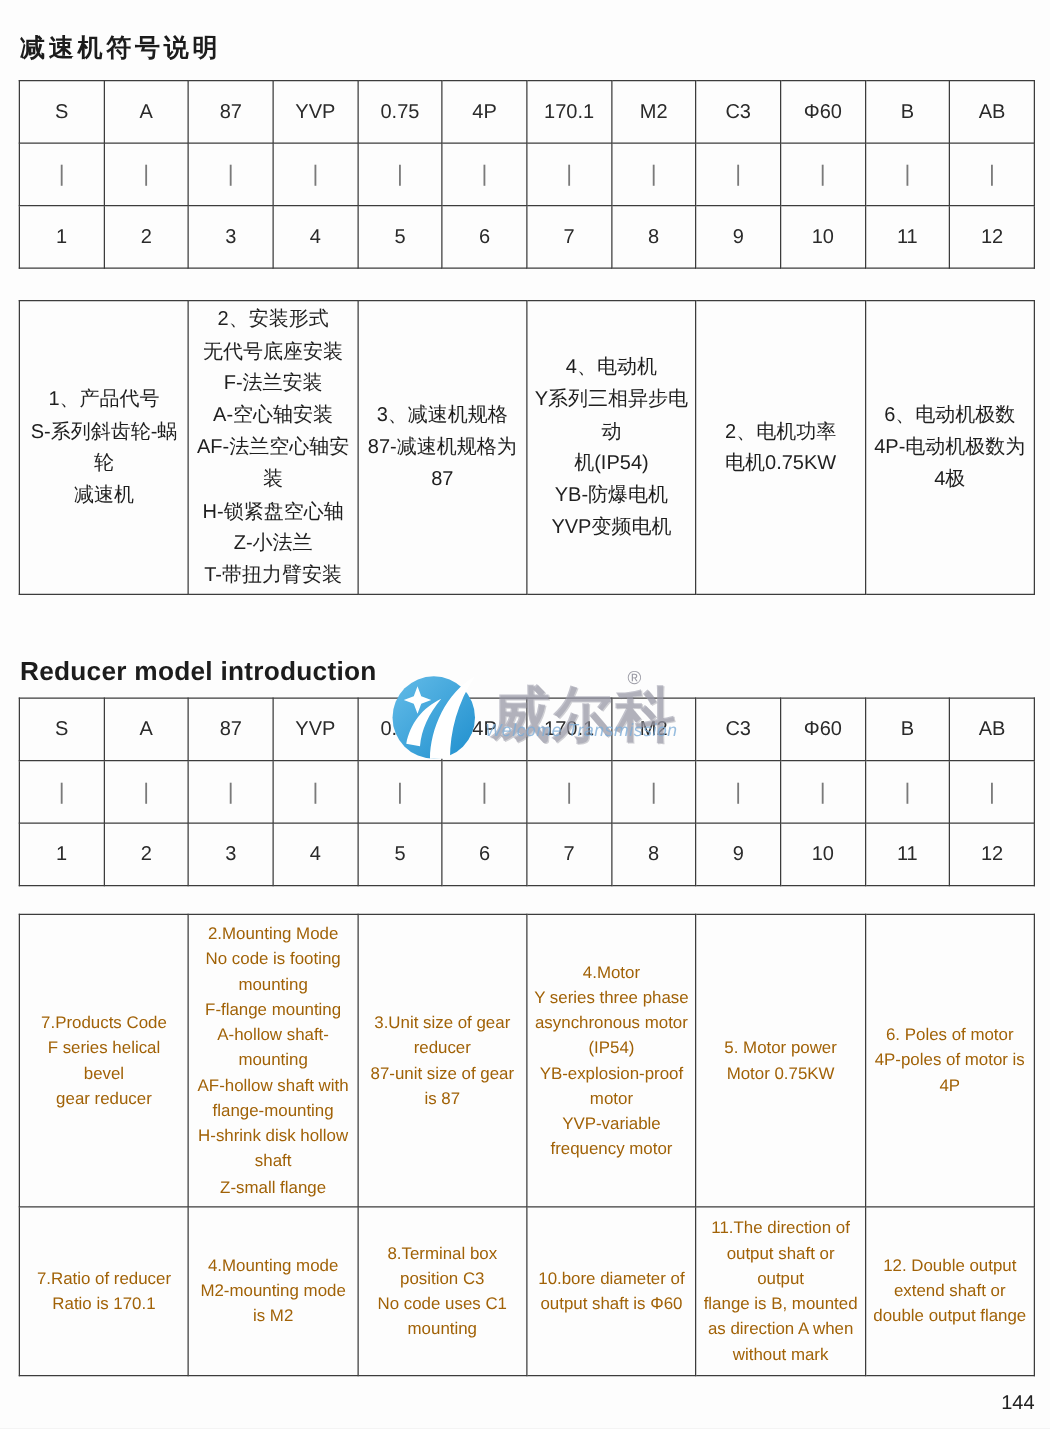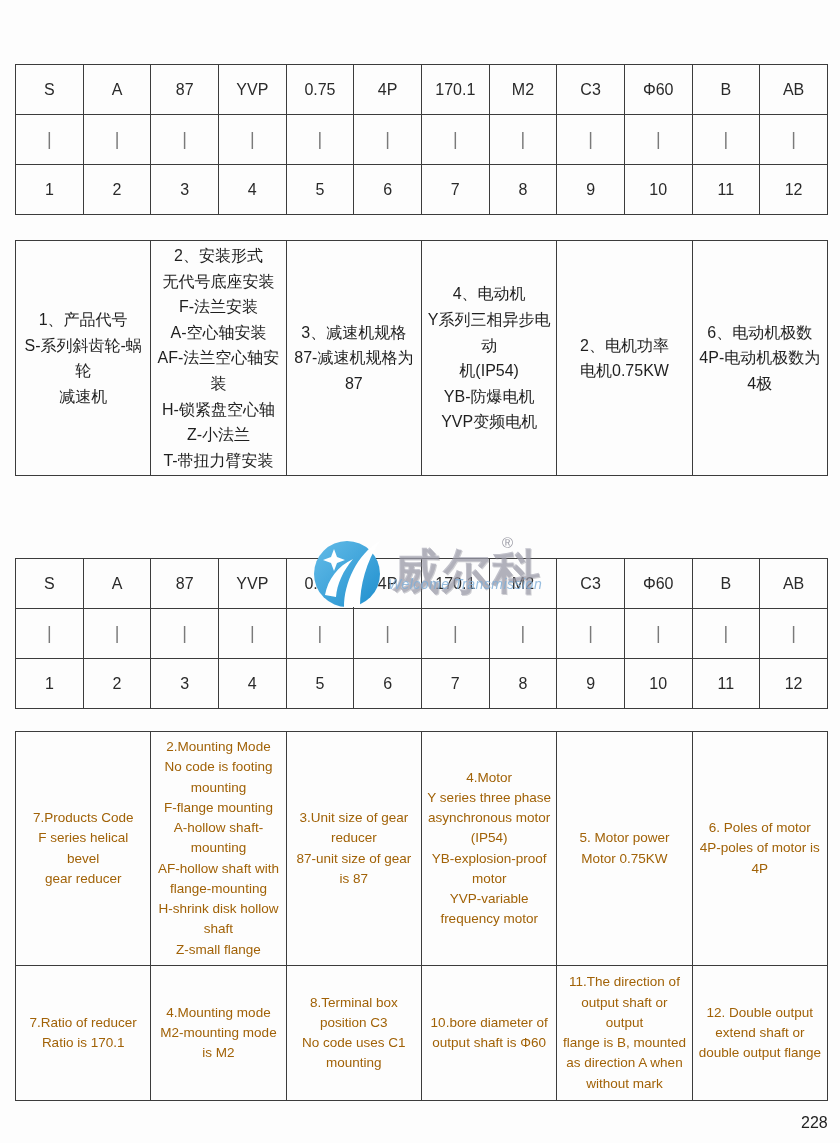--- a/index.html
+++ b/index.html
@@ -48,20 +48,21 @@
     left:388px; top:576px; font-size:14px; font-style:italic;
     color:rgba(125,173,215,0.8); letter-spacing:0.5px;
   }
   .page-number { position:absolute; left:801px; top:1114px; font-size:16px; color:#222; }
 </style>
 </head>
 <body>
 
 <div class="page">
 
+  <div class="sheet-title" id="title-cn">减速机符号说明</div>
 
   <table class="grid code-table" id="code-table-1">
     <tbody>
         <tr>
       <td>S</td>
       <td>A</td>
       <td>87</td>
       <td>YVP</td>
       <td>0.75</td>
       <td>4P</td>
@@ -125,20 +126,21 @@
 YB-防爆电机
 YVP变频电机</td>
       <td>2、电机功率
 电机0.75KW</td>
       <td>6、电动机极数
 4P-电动机极数为4极</td>
     </tr>
   </tbody>
     </table>
 
+  <div class="sheet-title" id="title-en">Reducer model introduction</div>
 
   <svg class="watermark" id="wm-logo" viewBox="0 0 70 72" xmlns="http://www.w3.org/2000/svg">
     <defs>
       <linearGradient id="wmgrad" x1="0" y1="0" x2="1" y2="1">
         <stop offset="0" stop-color="#64bce8"></stop>
         <stop offset="1" stop-color="#1f8fce"></stop>
       </linearGradient>
     </defs>
     <circle cx="34" cy="37" r="33" fill="url(#wmgrad)"></circle>
     <path d="M31,70 C31,46 44,17 67,4 C53,25 47,48 47,70 Z" fill="#ffffff"></path>
@@ -248,14 +250,14 @@
 flange is B, mounted
 as direction A when
 without mark</td>
       <td>12. Double output
 extend shaft or
 double output flange</td>
     </tr>
   </tbody>
     </table>
 
-  <div class="page-number">228</div>
+  <div class="page-number">144</div>
 </div>
 
 </body></html>

